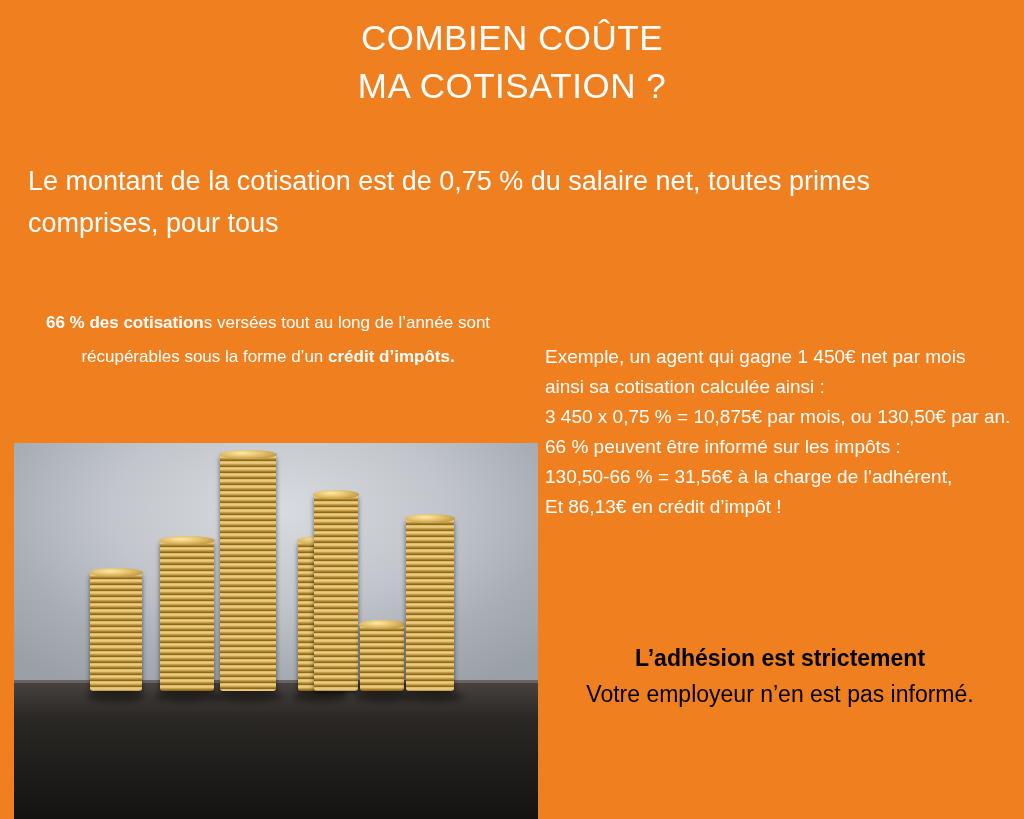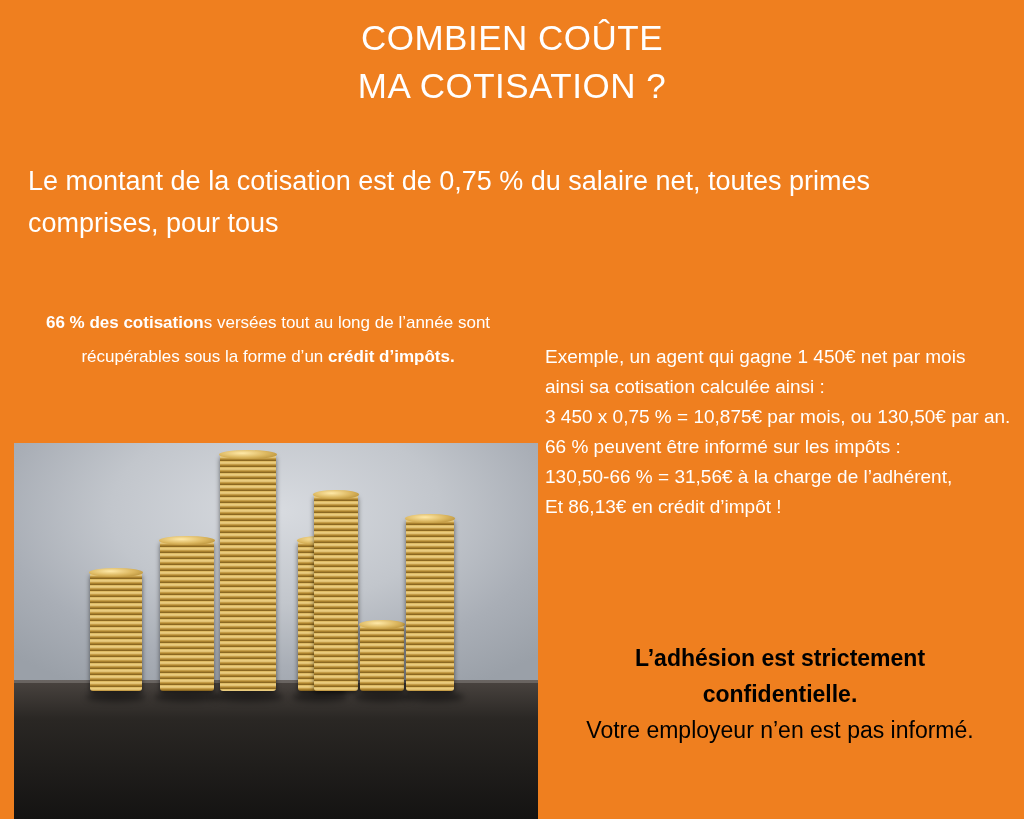--- a/index.html
+++ b/index.html
@@ -198,17 +198,16 @@
       <b>66 %</b><span> peuvent être informé sur les impôts :</span>
     </div>
     <div>130,50-66 % = 31,56€ à la charge de l’adhérent,</div>
     <div>
       <span>Et </span><b>86,13€ en crédit d’impôt !</b>
     </div>
   </div>
 
   <div class="confidential">
     <div class="strong">L’adhésion est strictement</div>
-    <div class="strong">confidentielle.</div>
     <div>Votre employeur n’en est pas informé.</div>
   </div>
 
 </div>
 
 </body></html>

